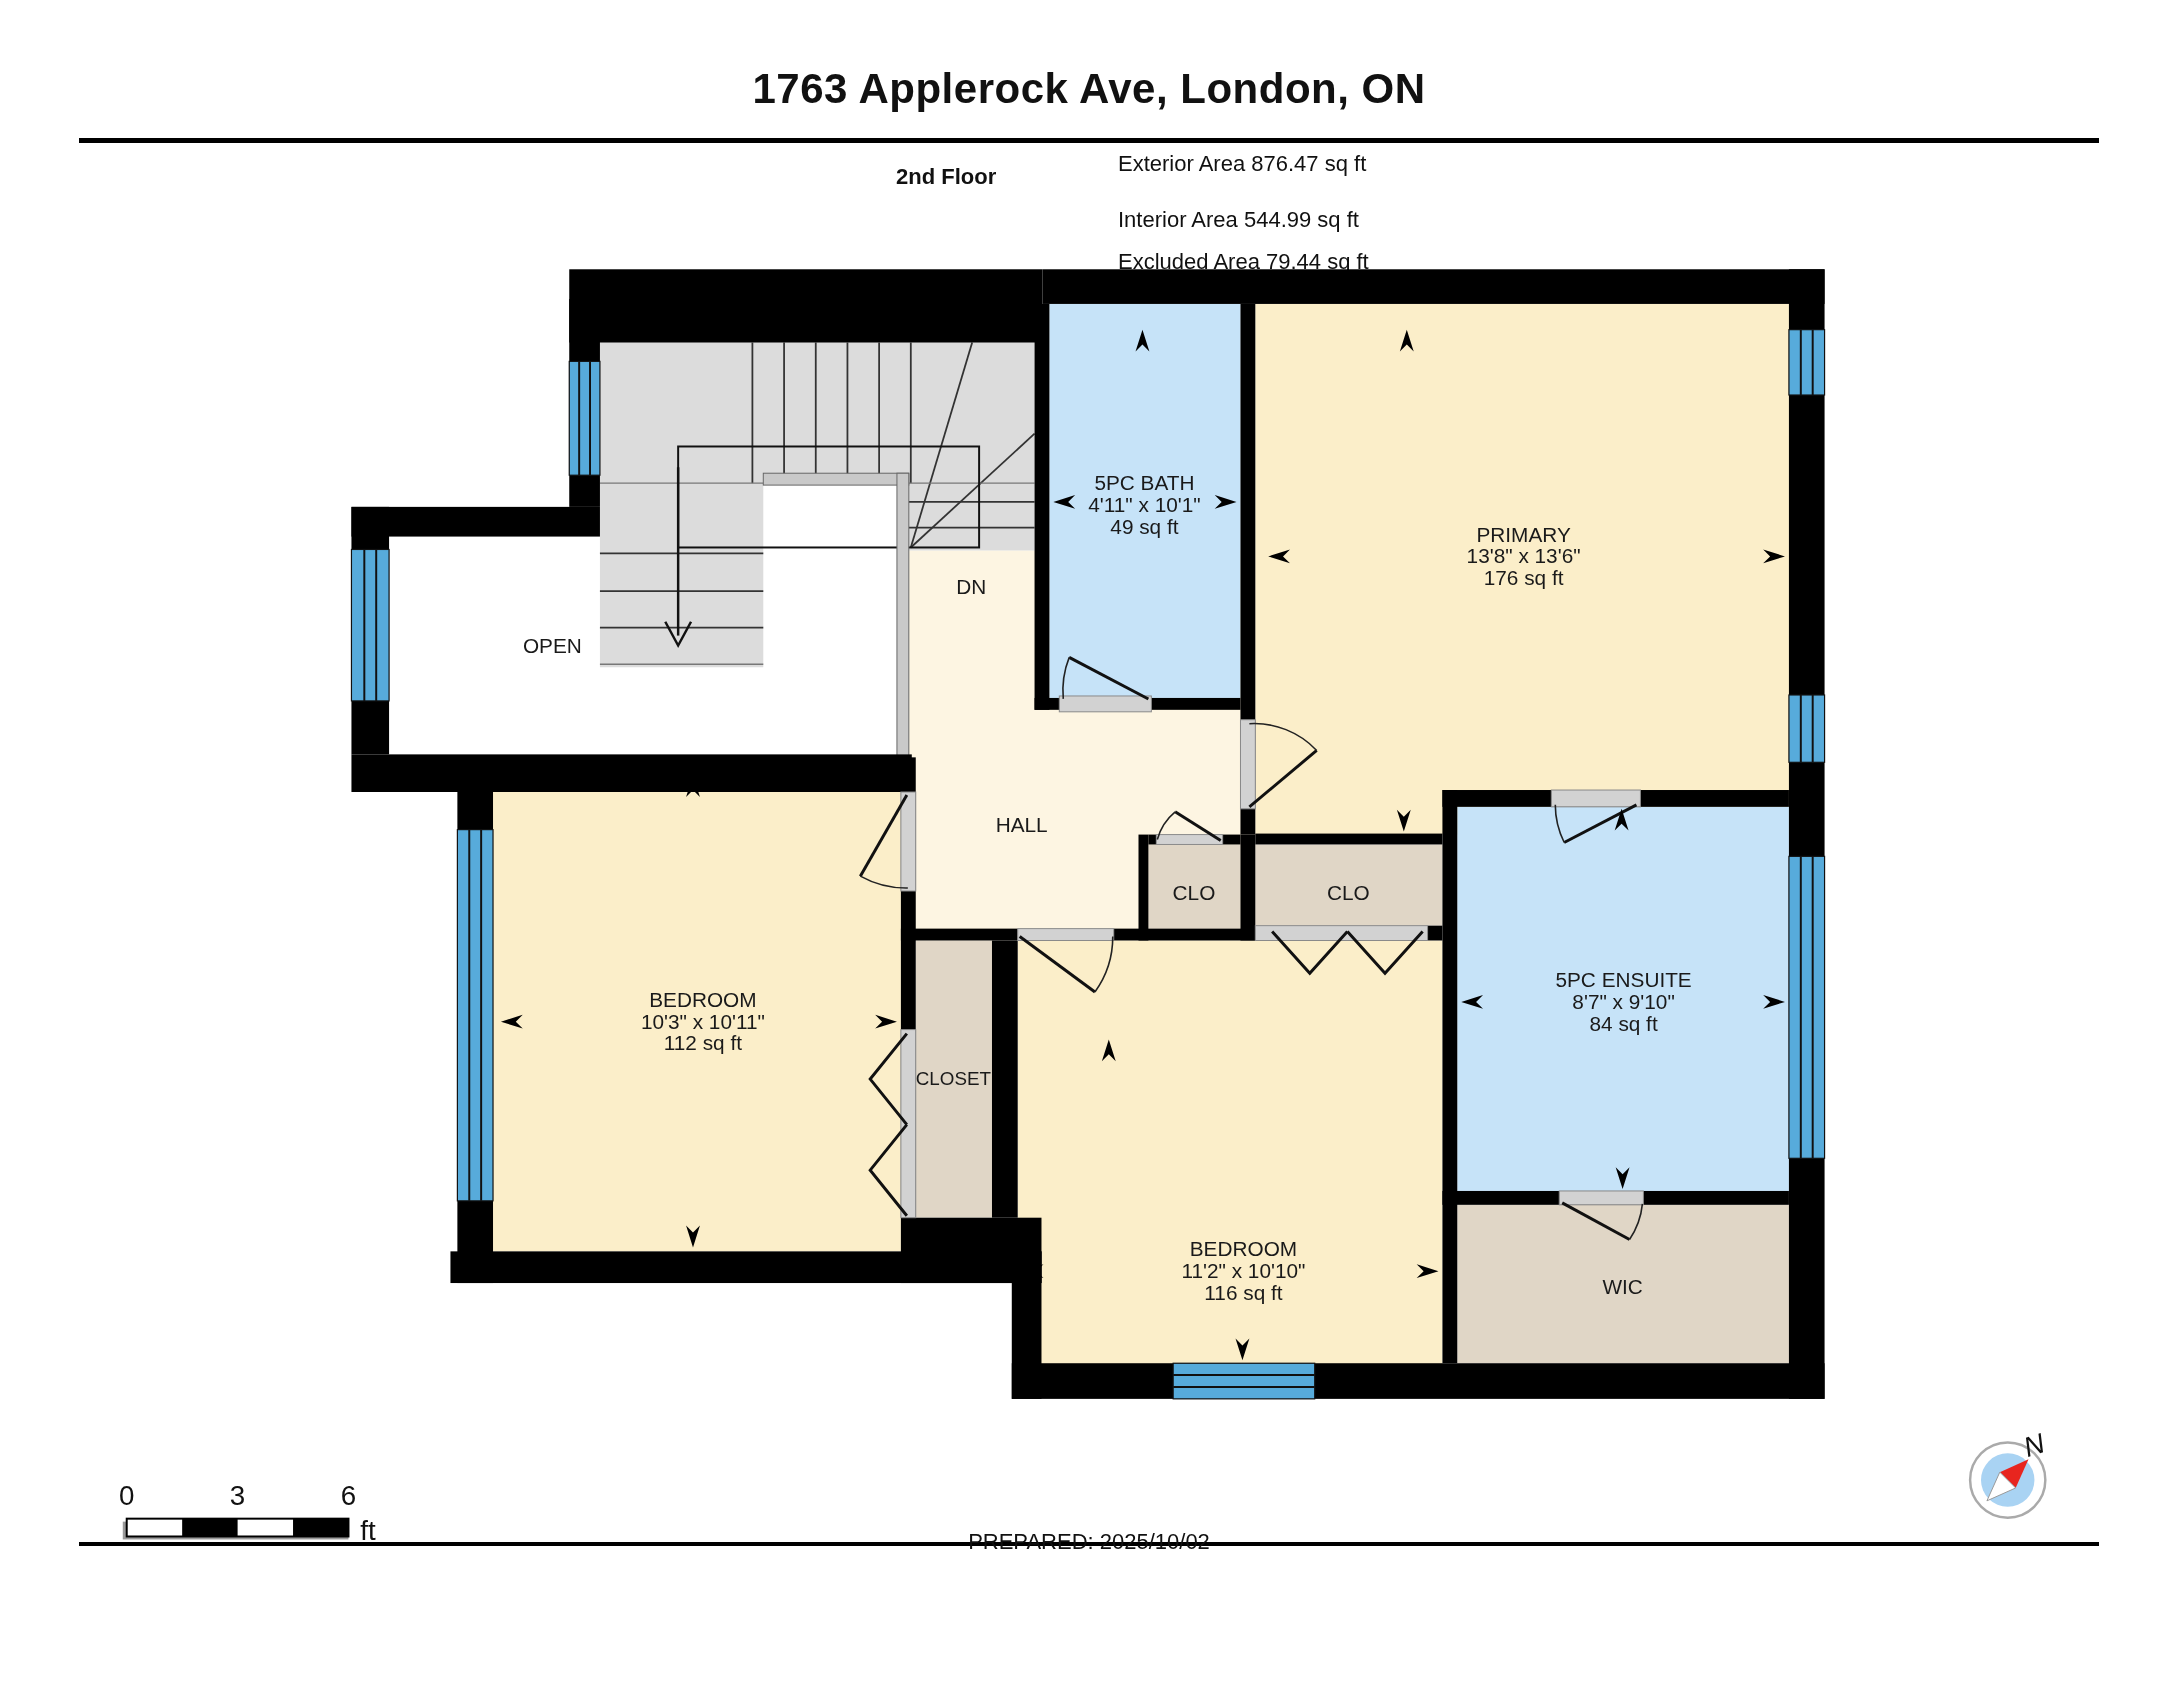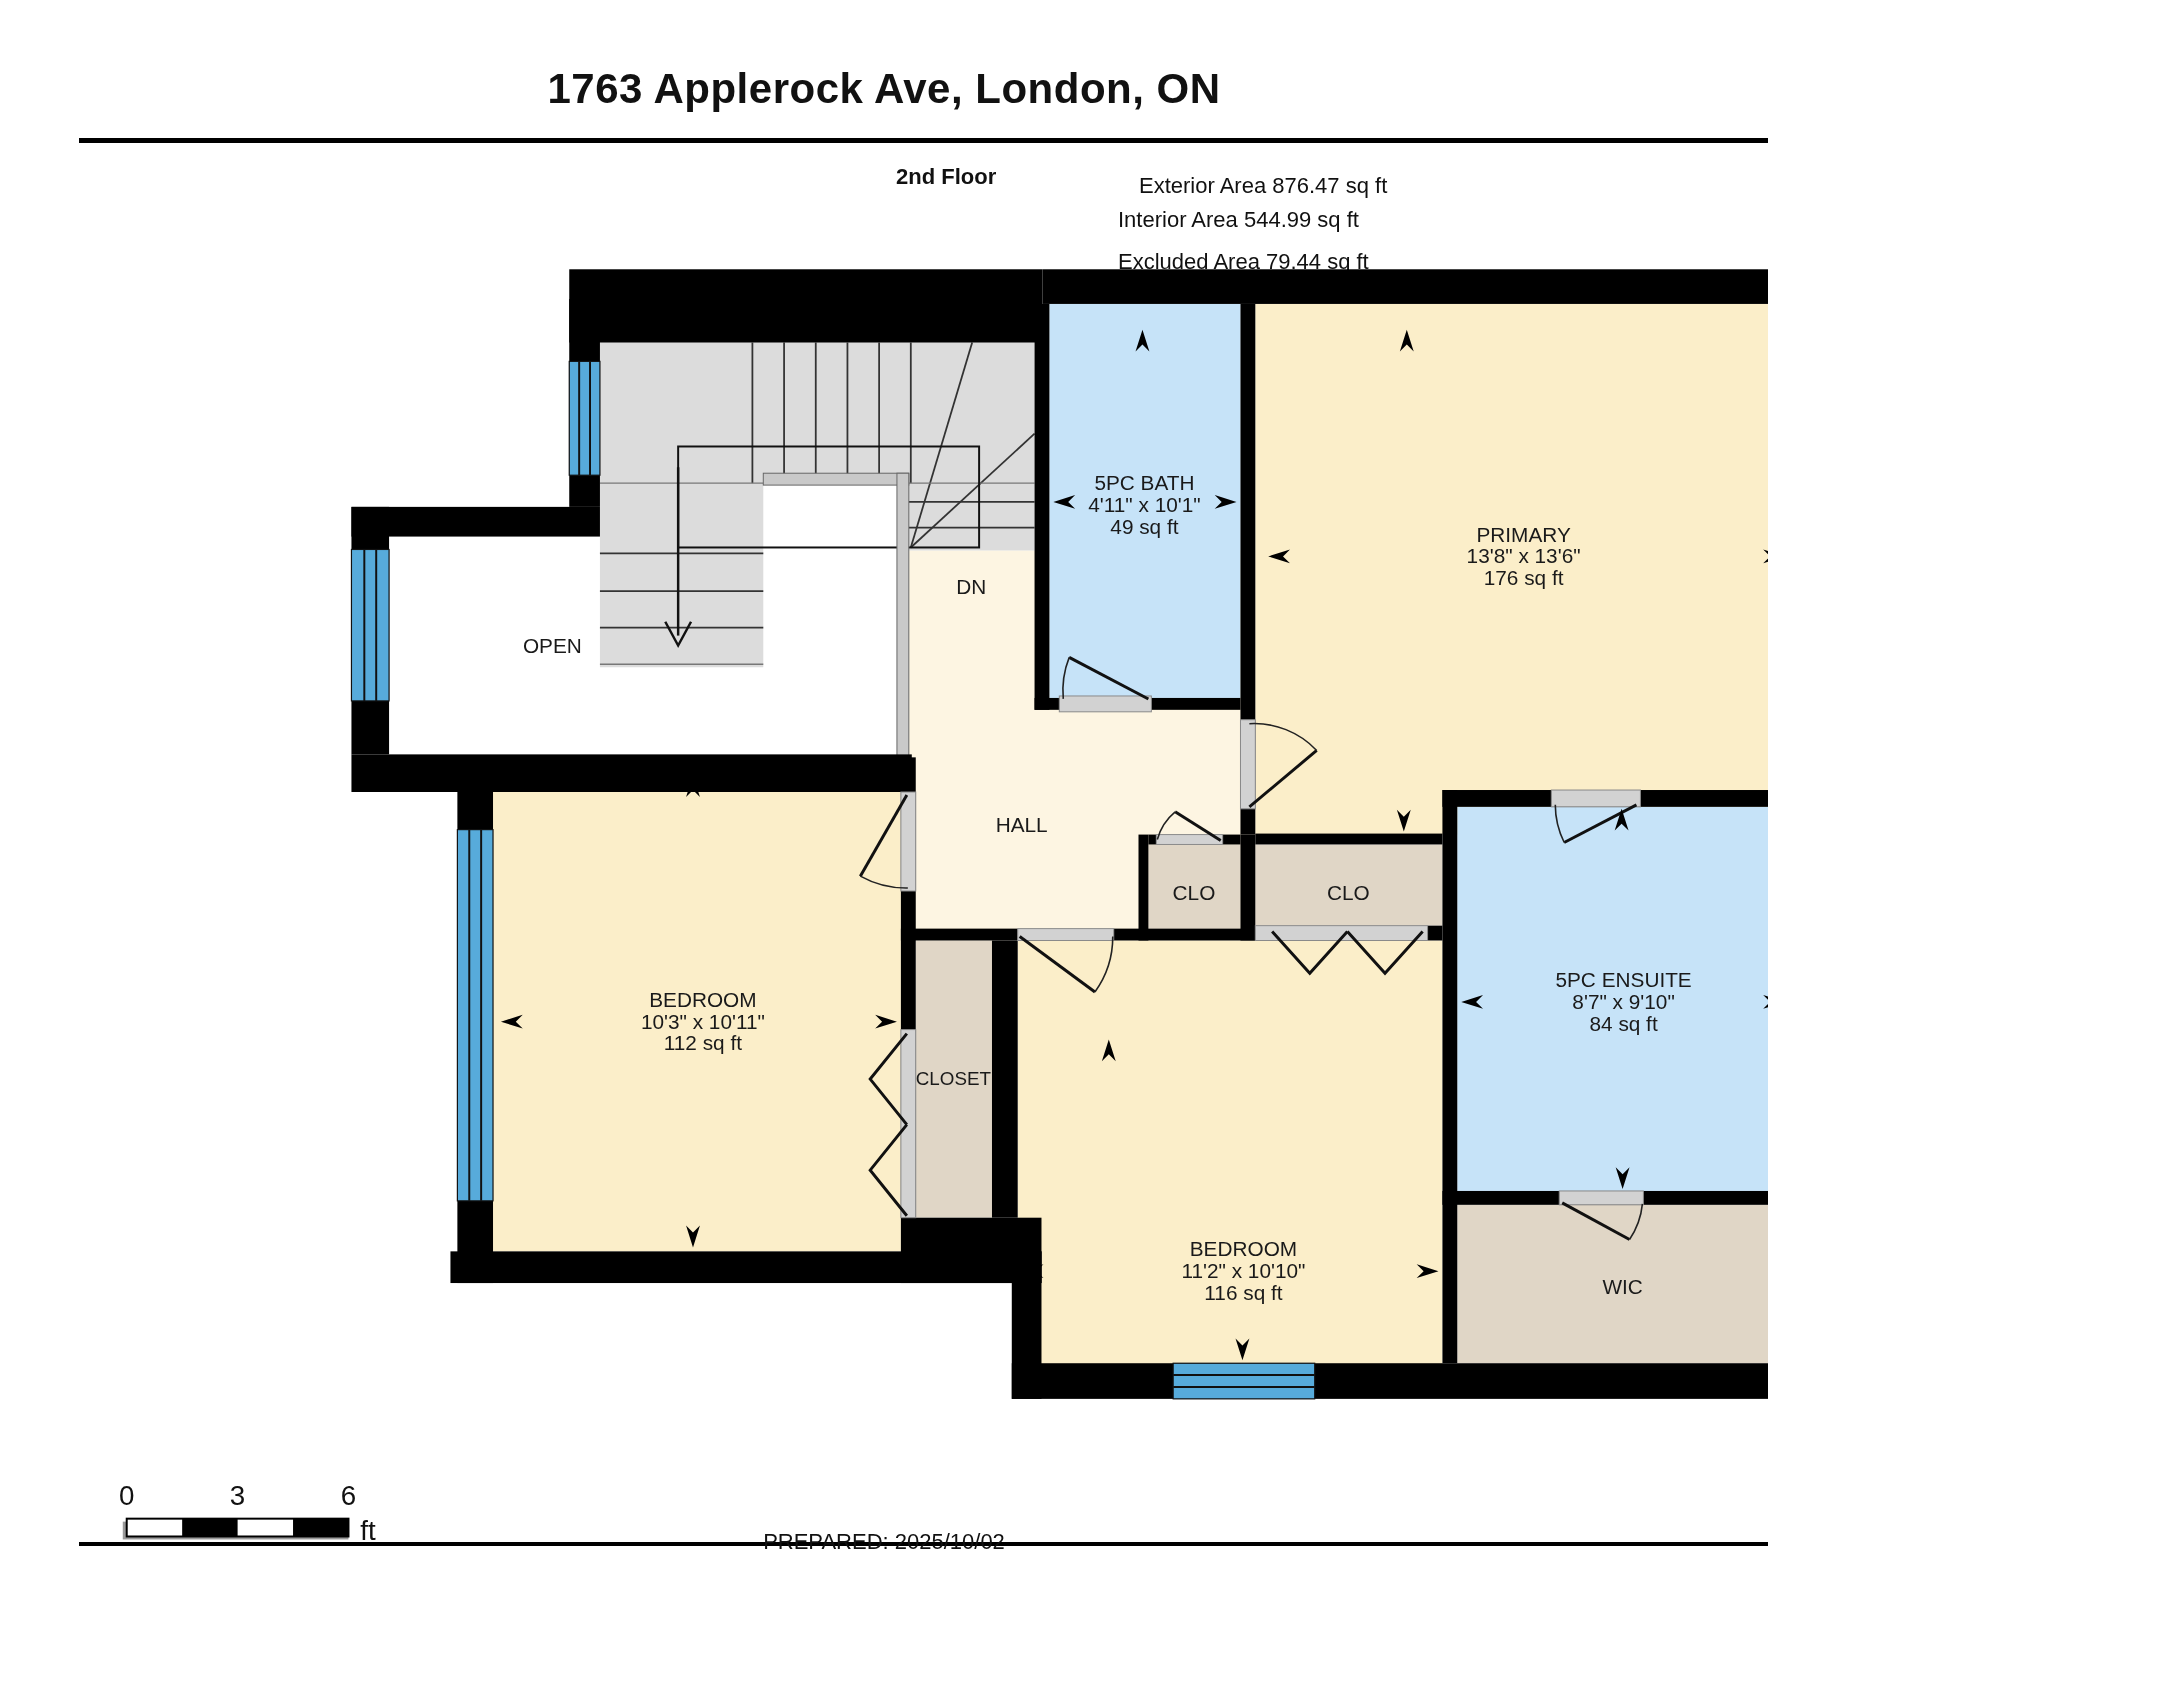--- a/index.html
+++ b/index.html
@@ -1,26 +1,26 @@
 <!DOCTYPE html>
 <html><head>
 <meta charset="utf-8">
 <style>
   html,body{margin:0;padding:0;background:#fff;}
-  .page{position:relative;width:1768px;height:1683px;background:#fff;overflow:hidden;
+  .page{position:relative;width:2178px;height:1683px;background:#fff;overflow:hidden;
         font-family:"Liberation Sans",sans-serif;color:#111;}
   .abs{position:absolute;}
   .title{left:0;right:0;top:65px;text-align:center;font-size:42px;font-weight:bold;letter-spacing:0.5px;}
   .rule{left:79px;width:2020px;height:5px;background:#000;}
   .rule.top{top:138px;}
   .rule.bottom{top:1542px;height:4px;}
   .hdr{font-size:22px;}
   .hdr.bold{font-weight:bold;}
   .floor-label{left:896px;top:164px;width:198px;text-align:left;}
-  .area1{left:1118px;top:173px;margin-left:21px;}
+  .area1{left:1118px;top:151px;}
   .area2{left:1118px;top:207px;}
   .area3{left:1118px;top:249px;text-align:right;}
   .prepared{left:0;right:0;top:1485px;text-align:center;font-size:22px;margin-top:44px;}
   .disclaimer{left:87px;top:1562px;font-size:20px;}
   svg{position:absolute;left:0;top:0;}
   .wall{fill:#000;}
   .tread{stroke:#333;stroke-width:1.8;}
   .thinline{stroke:#777;stroke-width:1.5;}
   .rail{fill:none;stroke:#111;stroke-width:2;}
   .kwall{fill:#c9c9c9;stroke:#666;stroke-width:1;}

